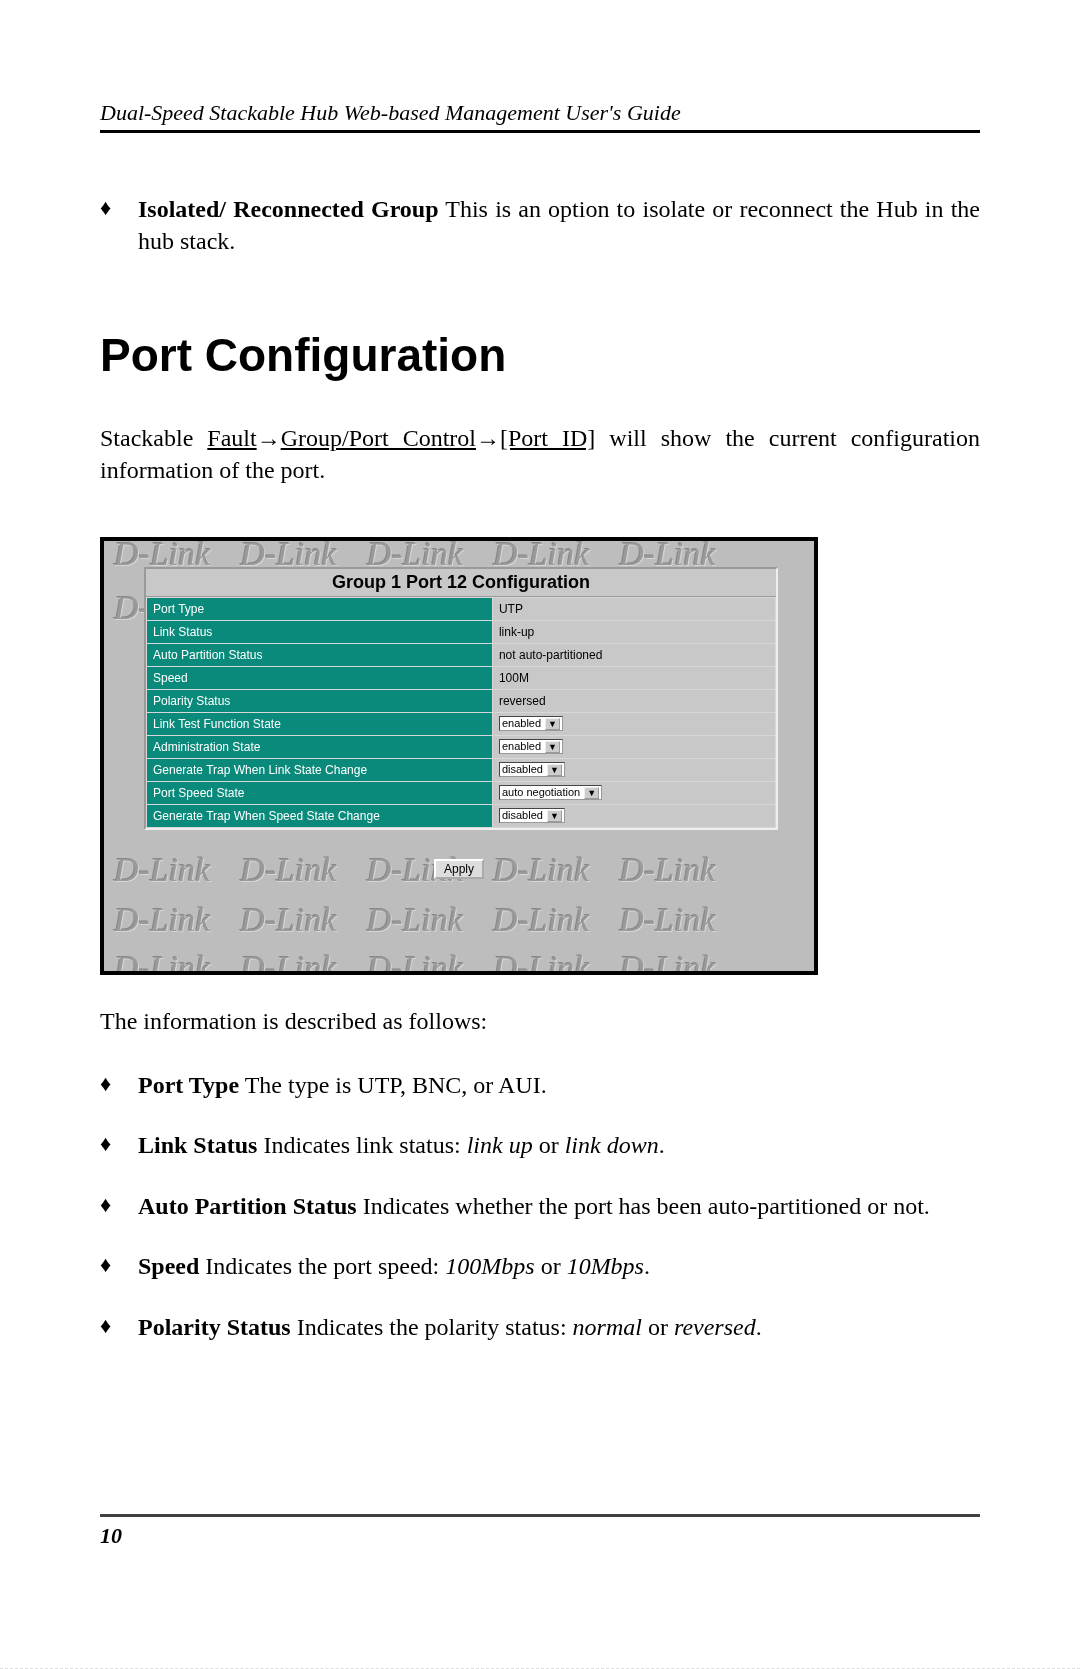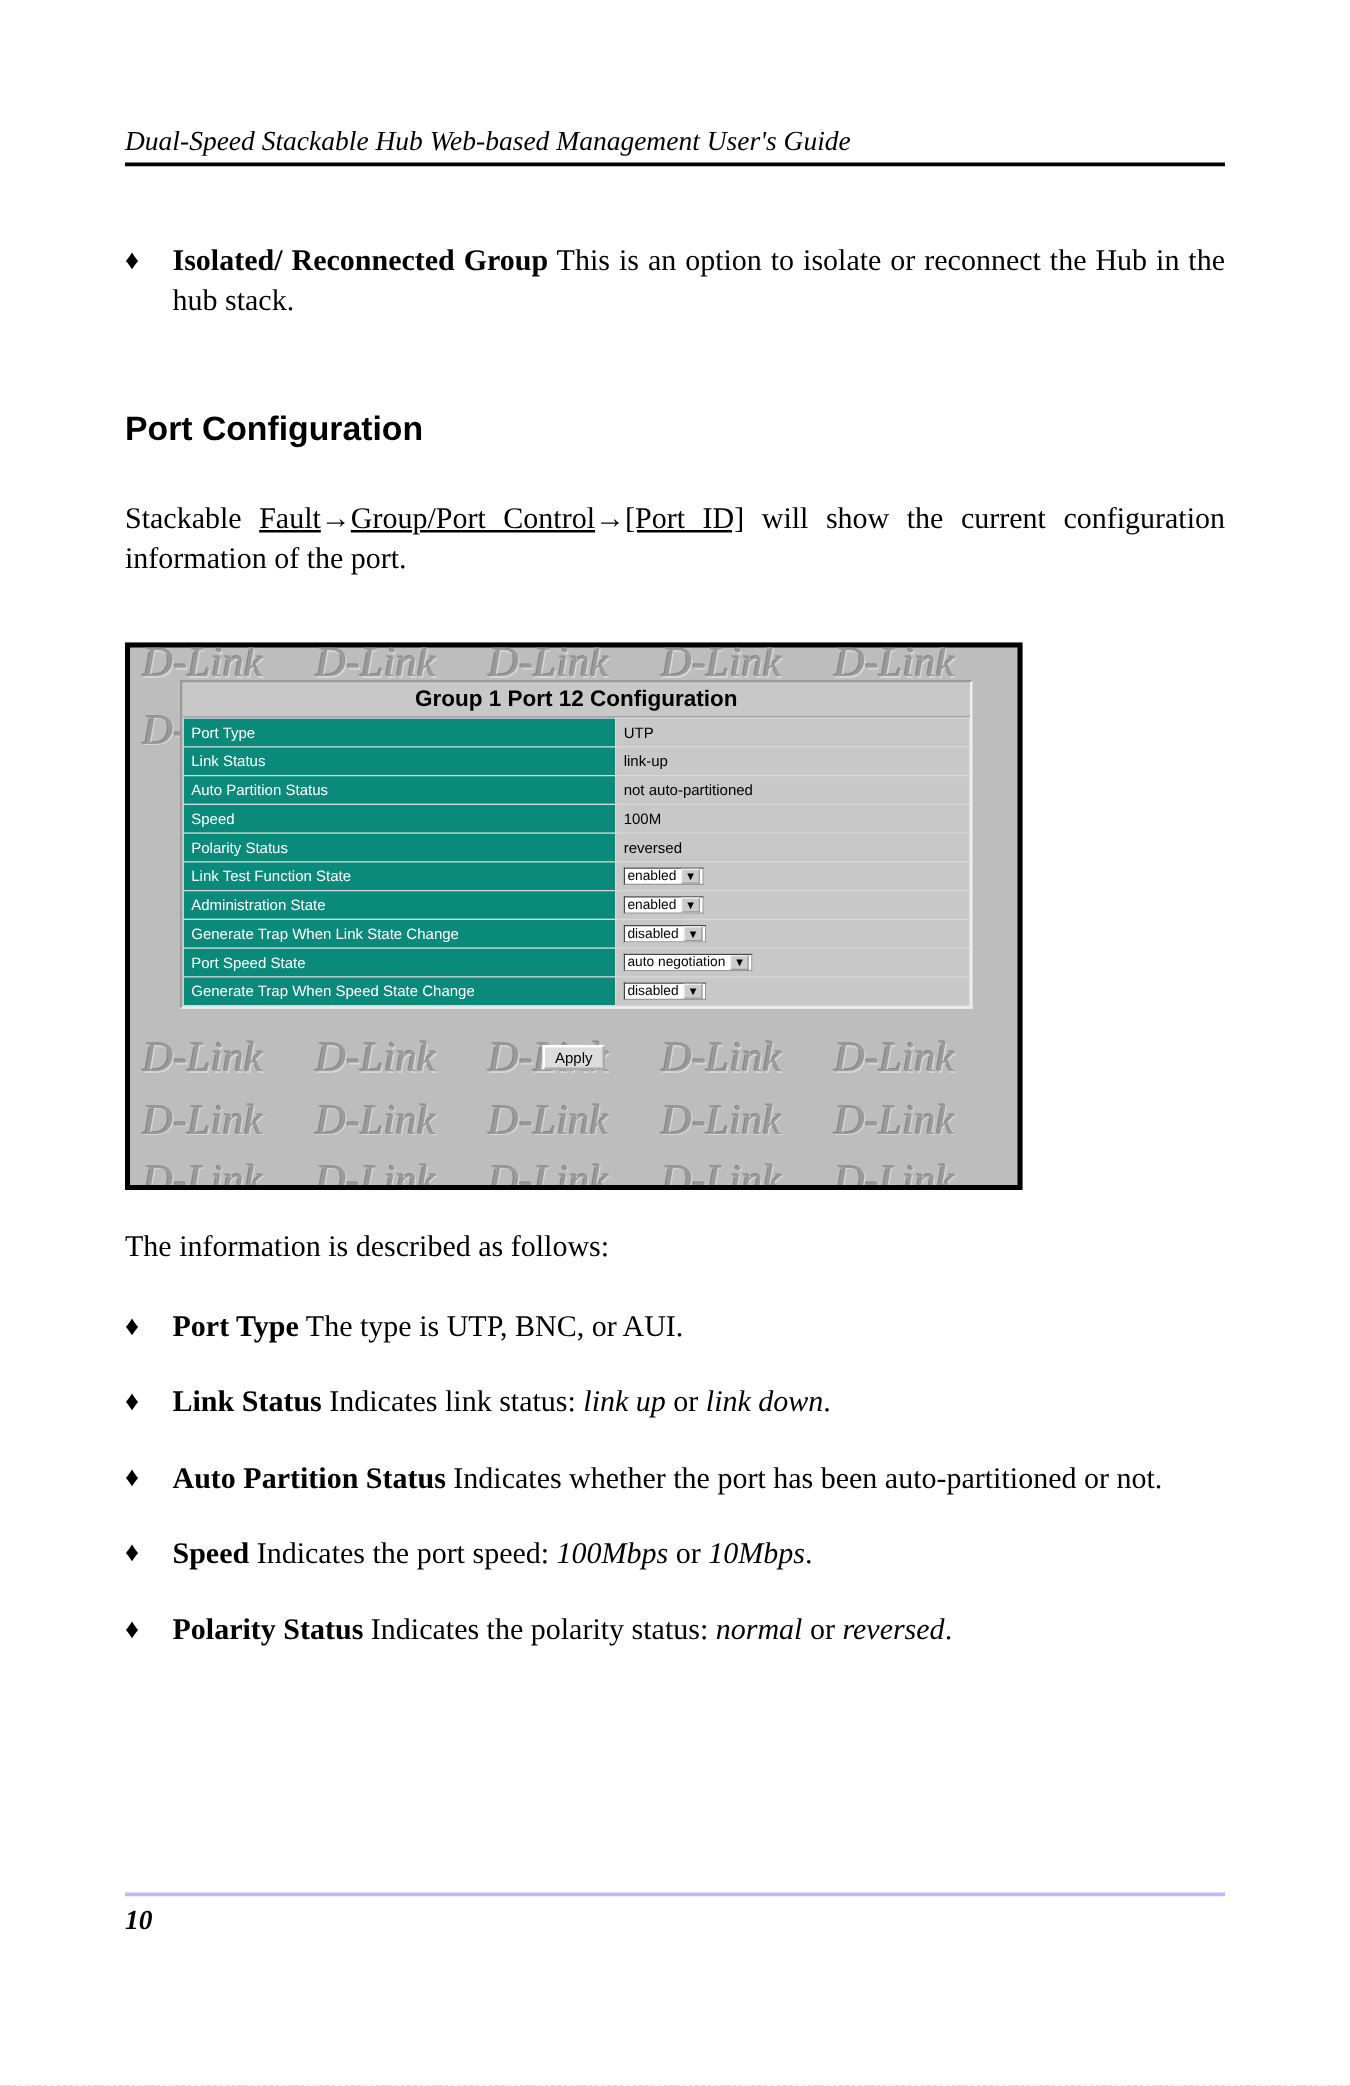--- a/index.html
+++ b/index.html
@@ -40,21 +40,21 @@
     content: "\2666";
     position: absolute;
     left: 0;
     top: 0;
     font-size: 22px;
   }
   .bold { font-weight: bold; }
   .section-title {
     font-family: Arial, Helvetica, sans-serif;
     font-weight: bold;
-    font-size: 27px;
+    font-size: 46px;
     margin: 70px 0 40px 0;
   }
   .body-para {
     font-size: 24px;
     line-height: 1.35;
     text-align: justify;
     margin: 0 0 50px 0;
   }
   .underline { text-decoration: underline; }
   .italic { font-style: italic; }
@@ -66,21 +66,21 @@
     background: #bdbdbd;
     position: relative;
     overflow: hidden;
     margin-bottom: 30px;
   }
   .watermark-row {
     position: absolute;
     left: 0;
     width: 100%;
     display: flex;
-    gap: 42px;
+    gap: 30px;
     padding-left: 10px;
     font-family: "Brush Script MT", cursive;
     font-style: italic;
     font-size: 34px;
     color: #9a9a9a;
     text-shadow: 1px 1px 0 #d6d6d6, -1px -1px 0 #888;
     white-space: nowrap;
   }
   .panel {
     position: absolute;
@@ -148,21 +148,21 @@
     font-size: 12px;
     padding: 1px 8px;
     background: #ddd;
     border: 2px outset #fff;
   }
   .footer {
     position: absolute;
     left: 100px;
     right: 100px;
     bottom: 120px;
-    border-top: 3px solid #c4b5fd;
+    border-top: 3px solid #404040;
     padding-top: 6px;
     font-style: italic;
     font-weight: bold;
     font-size: 22px;
   }
   
   .page::after {
     content: "";
     position: absolute;
     left: 0; right: 0; bottom: 0;

